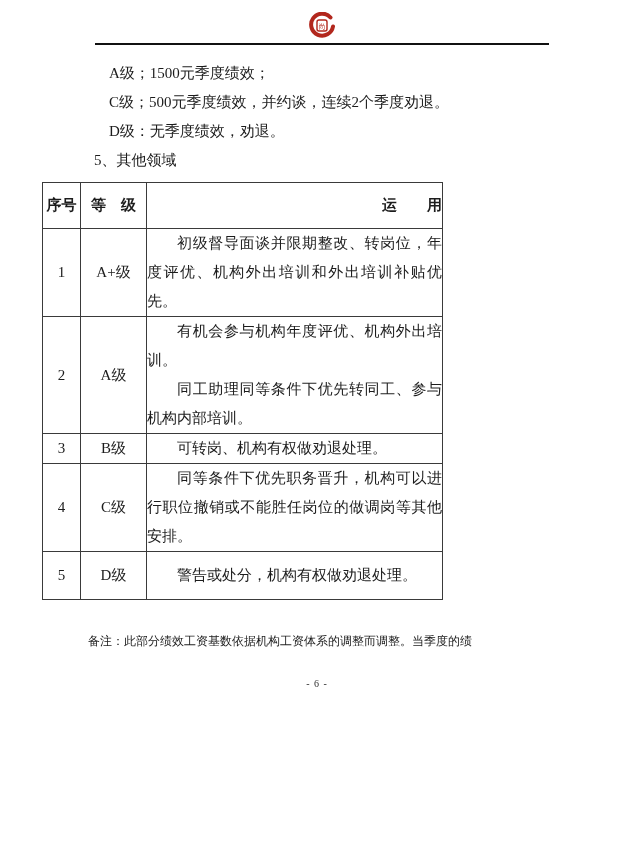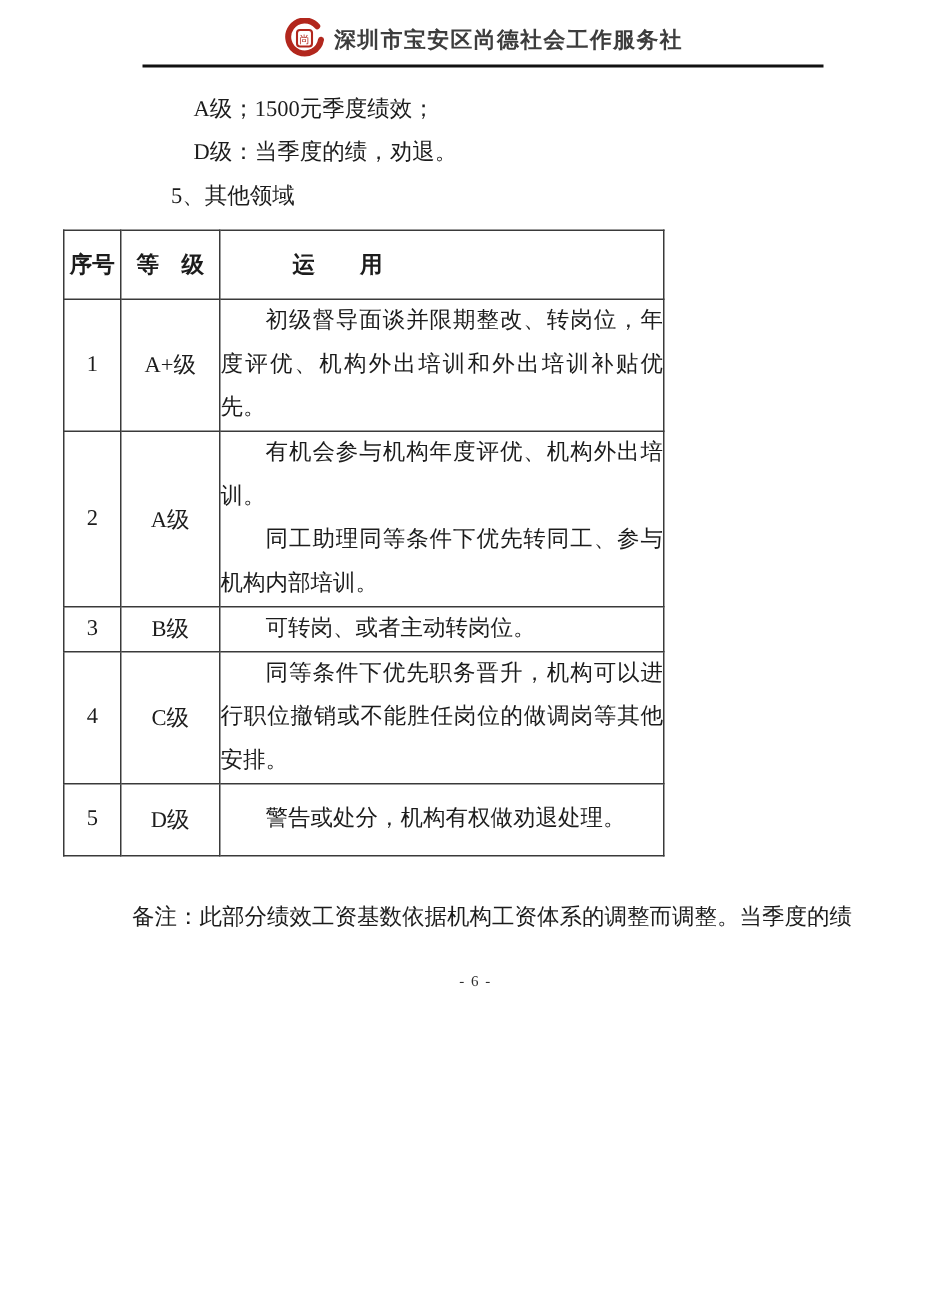--- a/index.html
+++ b/index.html
@@ -39,21 +39,21 @@
   .org-name {
     font-size: 14.5px;
     font-weight: bold;
     color: #3d3d3d;
     letter-spacing: 1px;
     white-space: nowrap;
   }
   
   .content {
     margin: 0;
-    padding: 14px 95px 0 99px;
+    padding: 14px 95px 0 79px;
     font-size: 15px;
     line-height: 29px;
   }
   .grade-line {
     margin: 0;
     text-indent: 2em;
     white-space: nowrap;
   }
   .remark {
     margin: 0;
@@ -78,21 +78,21 @@
   table.grades td, table.grades th {
     border: 1.5px solid #3a3a3a;
     padding: 0;
     vertical-align: middle;
   }
   table.grades col.c-no    { width: 38px; }
   table.grades col.c-grade { width: 66px; }
   table.grades col.c-usage { width: 296px; }
   tr.hdr-row { height: 46px; }
   tr.hdr-row th { font-weight: bold; text-align: center; }
-  tr.hdr-row th.usage-h { text-align: left; padding-left: 48px; }
+  tr.hdr-row th.usage-h { text-align: right; padding-left: 48px; }
   tr.r1 { height: 88px; }
   tr.r2 { height: 116px; }
   tr.r3 { height: 30px; }
   tr.r4 { height: 88px; }
   tr.r5 { height: 48px; }
   td.no-cell, td.grade-cell {
     text-align: center;
     font-weight: normal;
   }
   td.usage-cell {
@@ -100,21 +100,21 @@
   }
   td.usage-cell p {
     margin: 0;
     text-indent: 2em;
     text-align: justify;
     line-height: 29px;
   }
   
   .footnote {
     margin: 27px 88px 0 88px;
-    font-size: 15px;
+    font-size: 12px;
     line-height: 29px;
     white-space: nowrap;
   }
   .page-number {
     margin-top: 22px;
     text-align: center;
     font-size: 10px;
     color: #2e2e2e;
     letter-spacing: 1px;
   }
@@ -126,27 +126,27 @@
 
   <div class="header">
     <div class="header-inner">
       <span class="logo">
         <svg width="28" height="28" viewBox="0 0 28 28">
           <path d="M 22.5 5.5 A 11 11 0 1 0 25 14.5" fill="none" stroke="#b2271d" stroke-width="4" stroke-linecap="round"></path>
           <rect x="9" y="8" width="10" height="11" rx="2" fill="#ffffff" stroke="#b2271d" stroke-width="1.4"></rect>
           <text x="14" y="16.5" text-anchor="middle" font-size="7" fill="#b2271d" aria-label="尚">尚</text>
         </svg>
       </span>
-      <span class="org-name">深圳市宝安区尚德社会工作服务社</span>
     </div>
   </div>
 
   <div class="content">
     <p class="grade-line">A级；1500元季度绩效；</p>
-    <p class="grade-line">D级：当季度的绩，劝退。</p>
+    <p class="grade-line">C级；500元季度绩效，并约谈，连续2个季度劝退。</p>
+    <p class="grade-line">D级：无季度绩效，劝退。</p>
     <p class="section-heading">5、其他领域</p>
   </div>
 
   <div class="table-wrap">
     <table class="grades">
       <colgroup>
           <col class="c-no">
           <col class="c-grade">
           <col class="c-usage">
         </colgroup>
@@ -168,21 +168,21 @@
         <td class="grade-cell">A级</td>
         <td class="usage-cell">
           <p>有机会参与机构年度评优、机构外出培训。</p>
           <p>同工助理同等条件下优先转同工、参与机构内部培训。</p>
         </td>
       </tr>
       <tr class="r3">
         <td class="no-cell">3</td>
         <td class="grade-cell">B级</td>
         <td class="usage-cell">
-          <p>可转岗、或者主动转岗位。</p>
+          <p>可转岗、机构有权做劝退处理。</p>
         </td>
       </tr>
       <tr class="r4">
         <td class="no-cell">4</td>
         <td class="grade-cell">C级</td>
         <td class="usage-cell">
           <p>同等条件下优先职务晋升，机构可以进行职位撤销或不能胜任岗位的做调岗等其他安排。</p>
         </td>
       </tr>
       <tr class="r5">

